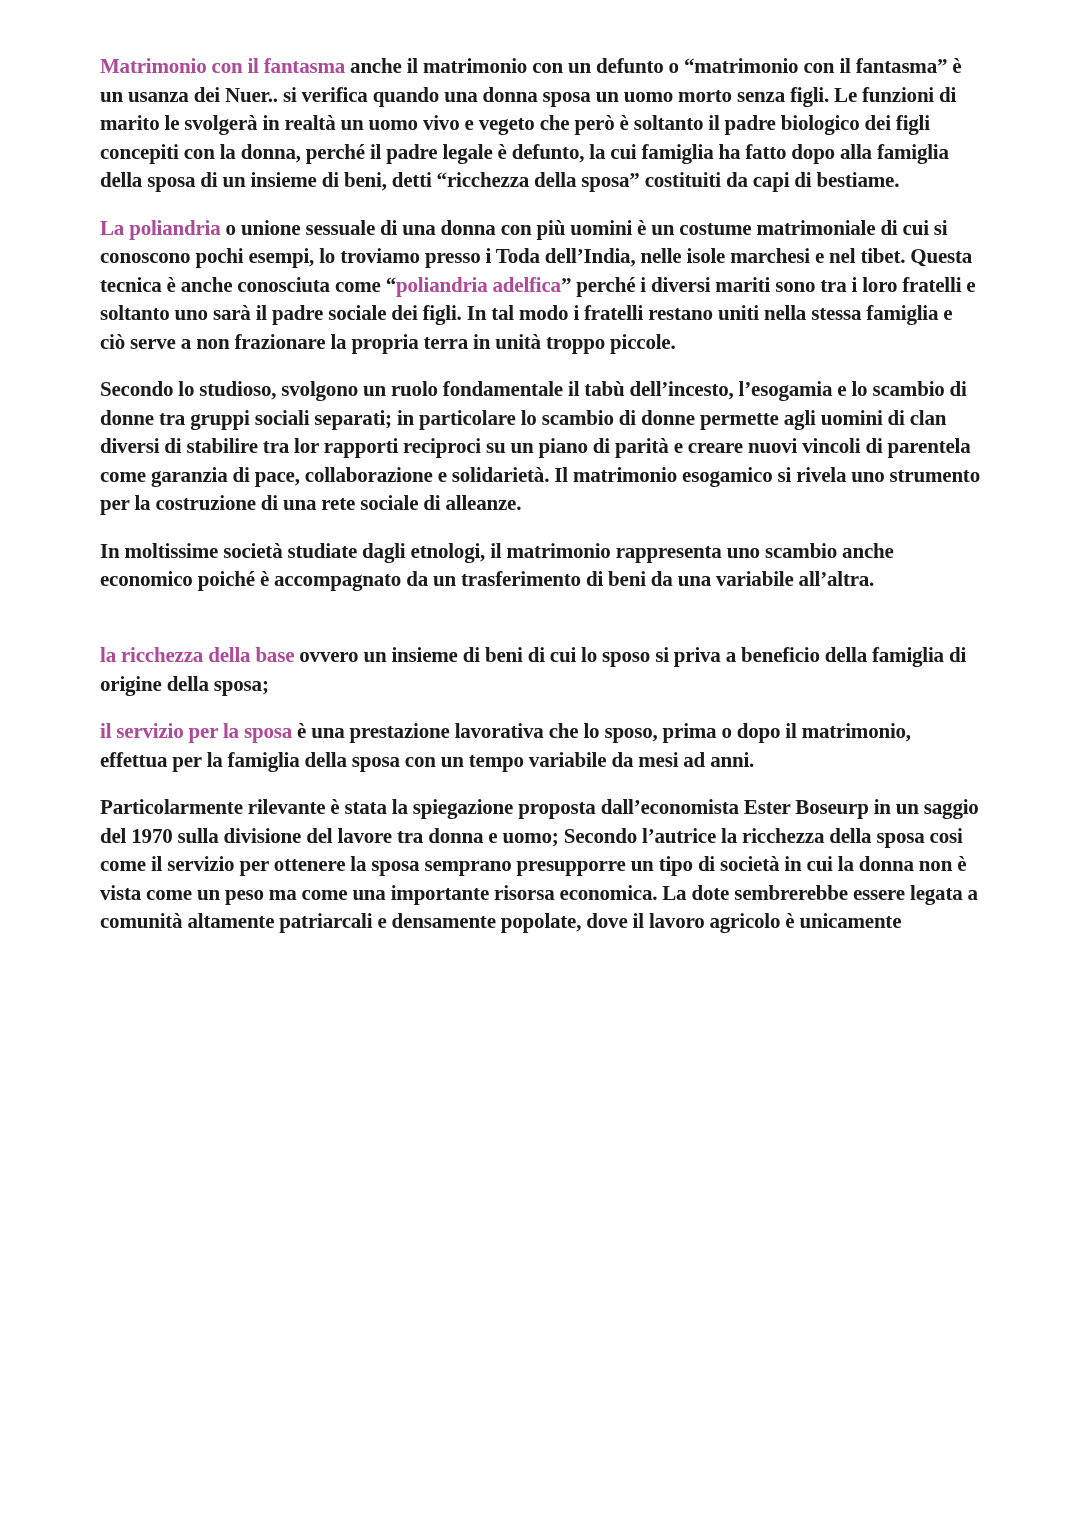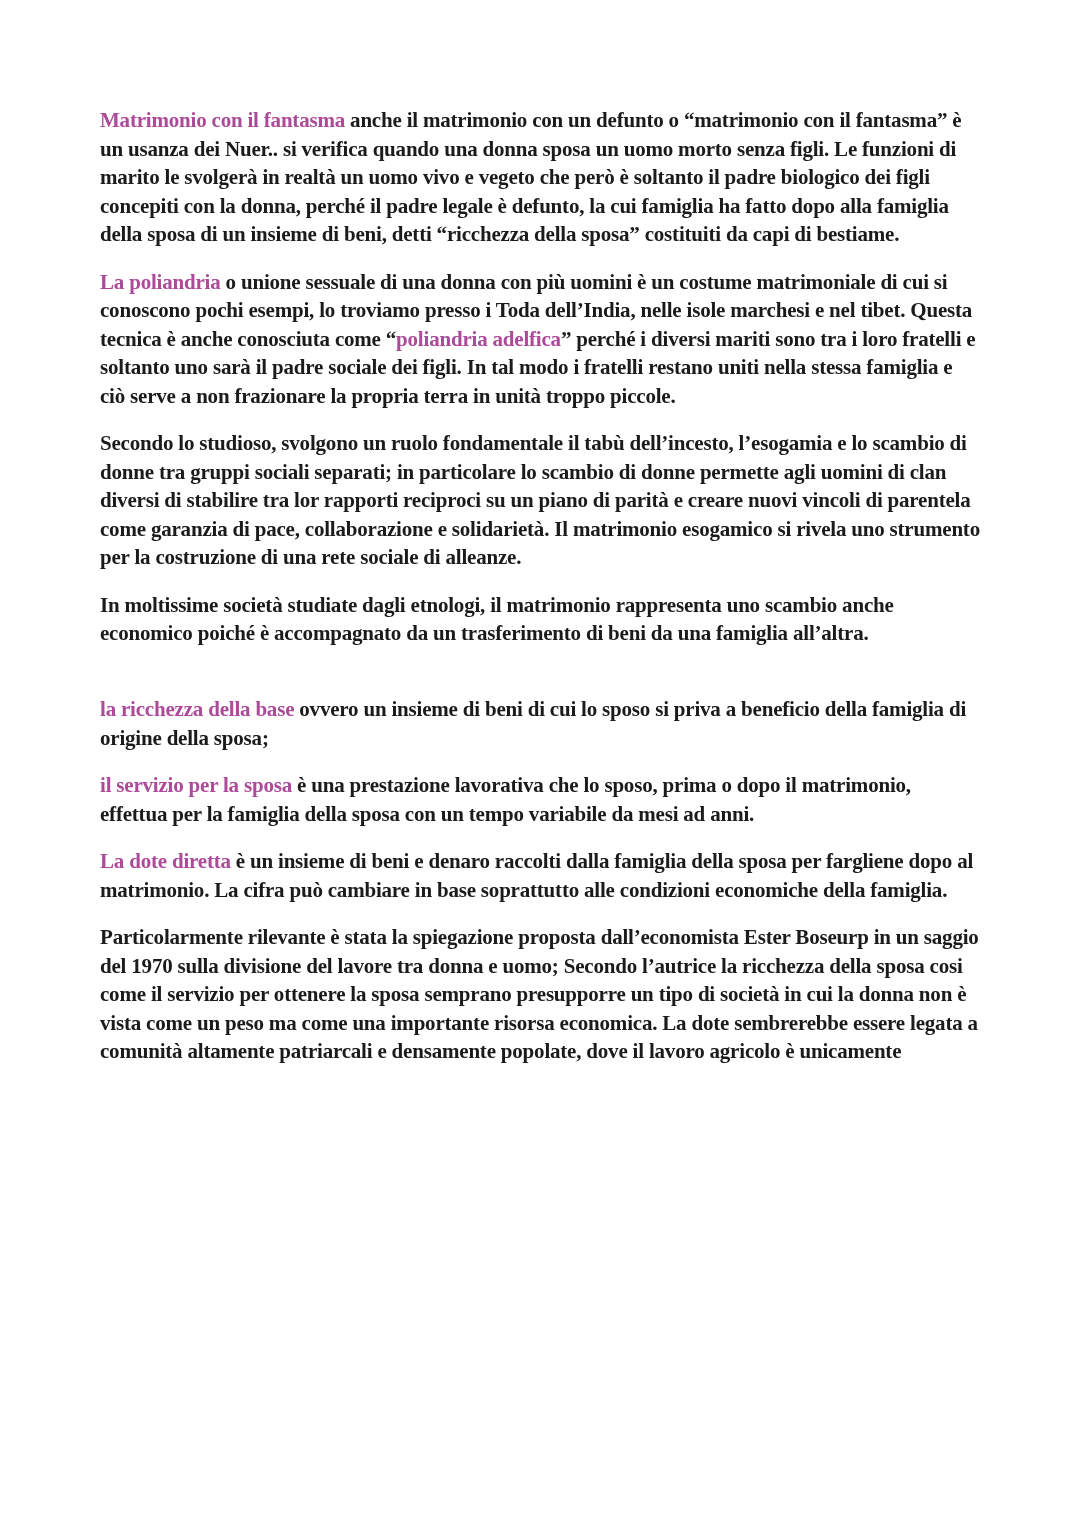--- a/index.html
+++ b/index.html
@@ -11,21 +11,21 @@
   html,body{margin:0;padding:0;}
   body{
     width:1080px;
     height:1527px;
     background:var(--page-bg);
     overflow:hidden;
   }
   .page{
     width:1080px;
     height:1527px;
-    padding:106px 98px 0 100px;
+    padding:52px 98px 0 100px;
   }
   .doc p{
     font-family:"Liberation Serif","DejaVu Serif",serif;
     font-weight:700;
     font-size:21px;
     line-height:28.5px;
     letter-spacing:-0.2px;
     color:var(--text-color);
     margin:0 0 19px 0;
     text-align:left;
@@ -35,19 +35,18 @@
   }
 </style>
 </head>
 <body>
 
 <div class="page">
   <div class="doc" id="doc-content">
       <p><span class="hl">Matrimonio con il fantasma</span><span class="body"> anche il matrimonio con un defunto o “matrimonio con il fantasma” è un usanza dei Nuer.. si verifica quando una donna sposa un uomo morto senza figli. Le funzioni di marito le svolgerà in realtà un uomo vivo e vegeto che però è soltanto il padre biologico dei figli concepiti con la donna, perché il padre legale è defunto, la cui famiglia ha fatto dopo alla famiglia della sposa di un insieme di beni, detti “ricchezza della sposa” costituiti da capi di bestiame.</span></p>
       <p><span class="hl">La poliandria</span><span class="body"> o unione sessuale di una donna con più uomini è un costume matrimoniale di cui si conoscono pochi esempi, lo troviamo presso i Toda dell’India, nelle isole marchesi e nel tibet. Questa tecnica è anche conosciuta come “</span><span class="hl">poliandria adelfica</span><span class="body">” perché i diversi mariti sono tra i loro fratelli e soltanto uno sarà il padre sociale dei figli. In tal modo i fratelli restano uniti nella stessa famiglia e ciò serve a non frazionare la propria terra in unità troppo piccole.</span></p>
       <p><span class="body">Secondo lo studioso, svolgono un ruolo fondamentale il tabù dell’incesto, l’esogamia e lo scambio di donne tra gruppi sociali separati; in particolare lo scambio di donne permette agli uomini di clan diversi di stabilire tra lor rapporti reciproci su un piano di parità e creare nuovi vincoli di parentela come garanzia di pace, collaborazione e solidarietà. Il matrimonio esogamico si rivela uno strumento per la costruzione di una rete sociale di alleanze.</span></p>
-      <p><span class="body">In moltissime società studiate dagli etnologi, il matrimonio rappresenta uno scambio anche economico poiché è accompagnato da un trasferimento di beni da una famiglia all’altra.</span></p>
+      <p><span class="body">In moltissime società studiate dagli etnologi, il matrimonio rappresenta uno scambio anche economico poiché è accompagnato da un trasferimento di beni da una variabile all’altra.</span></p>
       <p><br><span class="hl">la ricchezza della base</span><span class="body"> ovvero un insieme di beni di cui lo sposo si priva a beneficio della famiglia di origine della sposa;</span></p>
       <p><span class="hl">il servizio per la sposa</span><span class="body"> è una prestazione lavorativa che lo sposo, prima o dopo il matrimonio, effettua per la famiglia della sposa con un tempo variabile da mesi ad anni.</span></p>
-      <p><span class="hl">La dote diretta</span><span class="body"> è un insieme di beni e denaro raccolti dalla famiglia della sposa per fargliene dopo al matrimonio. La cifra può cambiare in base soprattutto alle condizioni economiche della famiglia.</span></p>
       <p><span class="body">Particolarmente rilevante è stata la spiegazione proposta dall’economista Ester Boseurp in un saggio del 1970 sulla divisione del lavore tra donna e uomo; Secondo l’autrice la ricchezza della sposa cosi come il servizio per ottenere la sposa semprano presupporre un tipo di società in cui la donna non è vista come un peso ma come una importante risorsa economica. La dote sembrerebbe essere legata a comunità altamente patriarcali e densamente popolate, dove il lavoro agricolo è unicamente</span></p>
     </div>
 </div>
 
 </body></html>

